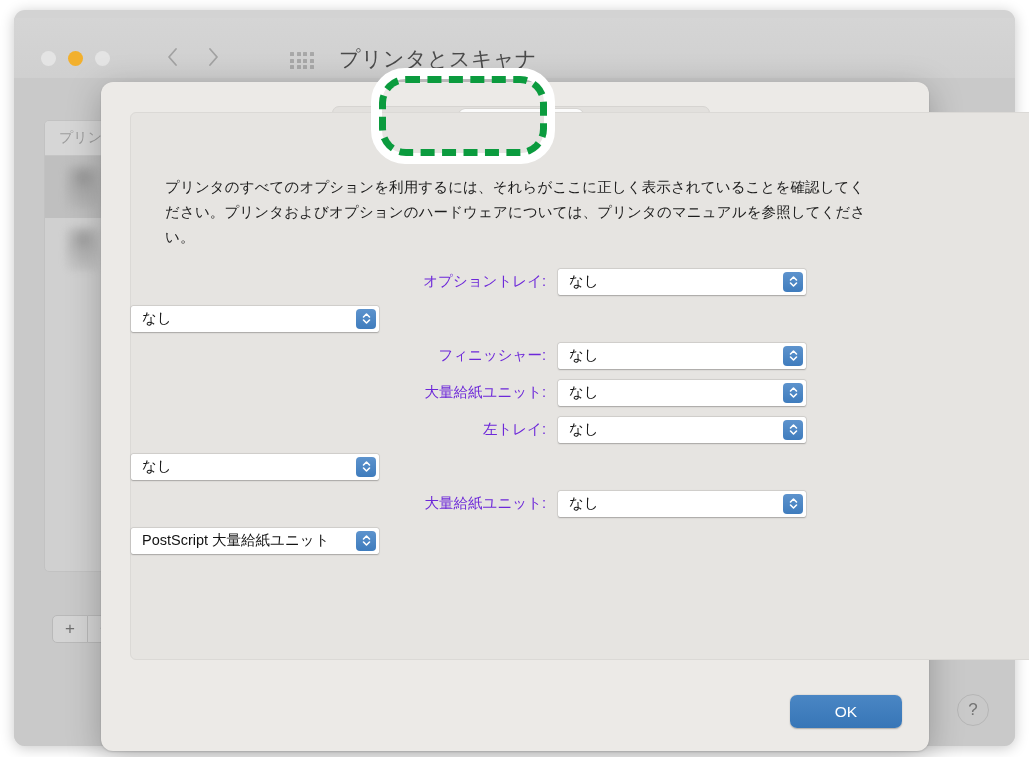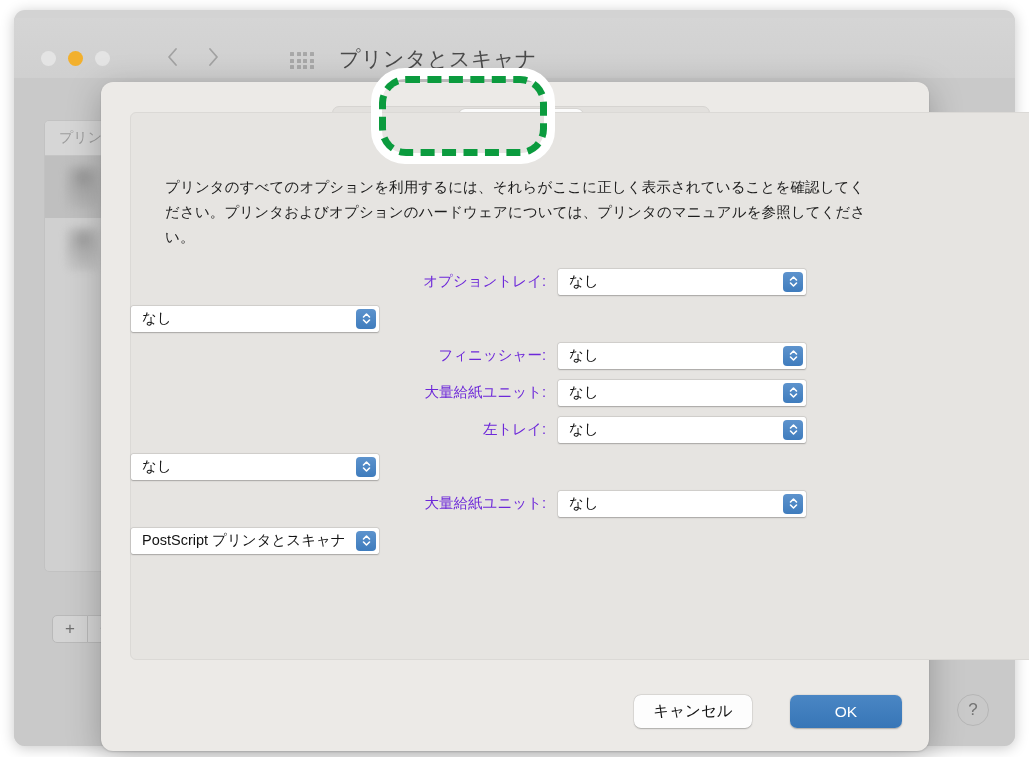--- a/index.html
+++ b/index.html
@@ -567,35 +567,34 @@
               <svg width="11" height="13" viewBox="0 0 11 13" fill="none" stroke="#ffffff" stroke-width="1.6" stroke-linecap="round" stroke-linejoin="round">
                   <polyline points="2.5,5 5.5,2 8.5,5"></polyline>
                   <polyline points="2.5,8 5.5,11 8.5,8"></polyline>
                 </svg>
             </span>
           </div>
         </div>
 
         <div class="row">
           <div class="popup" style="width: 248px;">
-            <span class="pv">PostScript プリンタとスキャナ</span>
+            <span class="pv">PostScript 大量給紙ユニット</span>
             <span class="stepper">
               <svg width="11" height="13" viewBox="0 0 11 13" fill="none" stroke="#ffffff" stroke-width="1.6" stroke-linecap="round" stroke-linejoin="round">
                   <polyline points="2.5,5 5.5,2 8.5,5"></polyline>
                   <polyline points="2.5,8 5.5,11 8.5,8"></polyline>
                 </svg>
             </span>
           </div>
         </div>
 
       </div>
     </div>
 
     <div class="footer-buttons">
-      <div class="btn btn-cancel">キャンセル</div>
       <div class="btn btn-ok">OK</div>
     </div>
   </div>
 
   <div class="annot">
     <div class="halo"></div>
     <div class="dash"></div>
   </div>
 
 </div>

